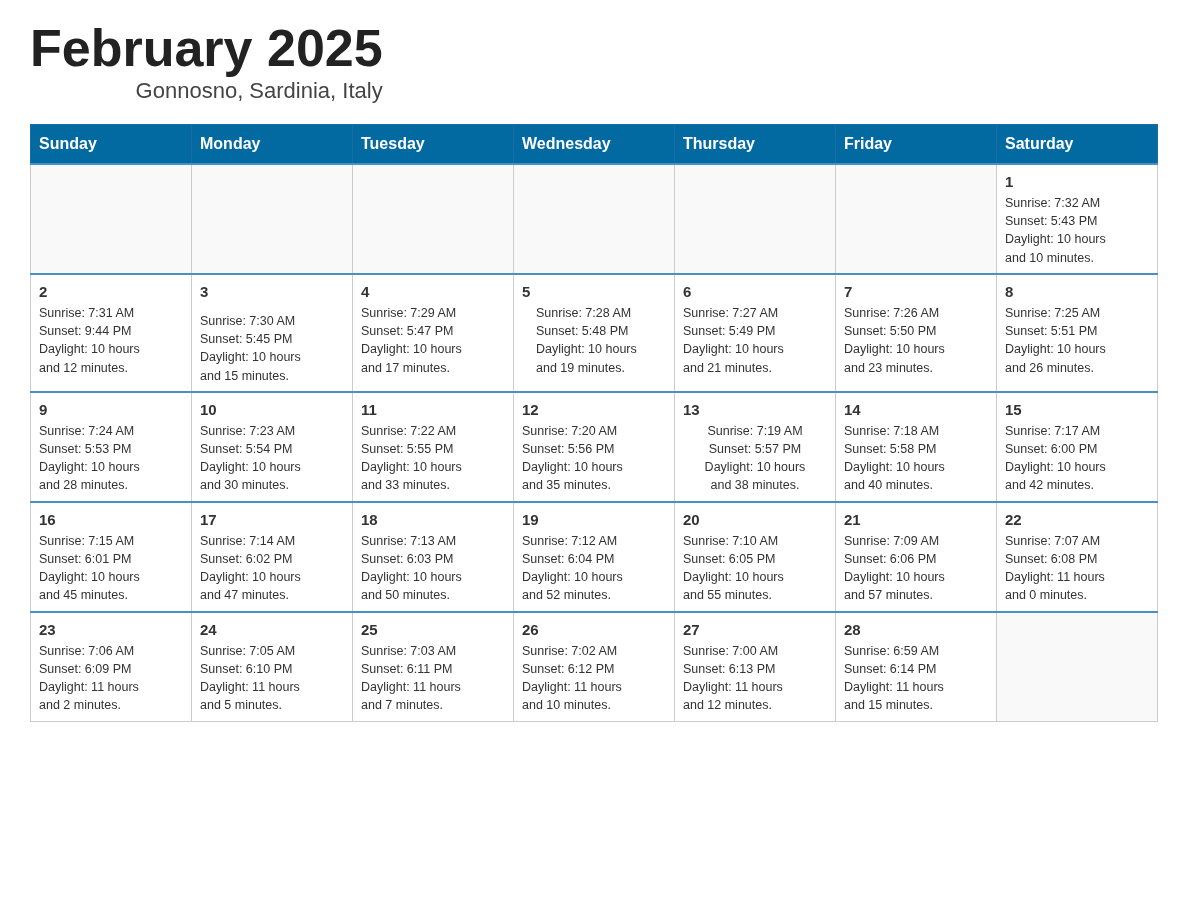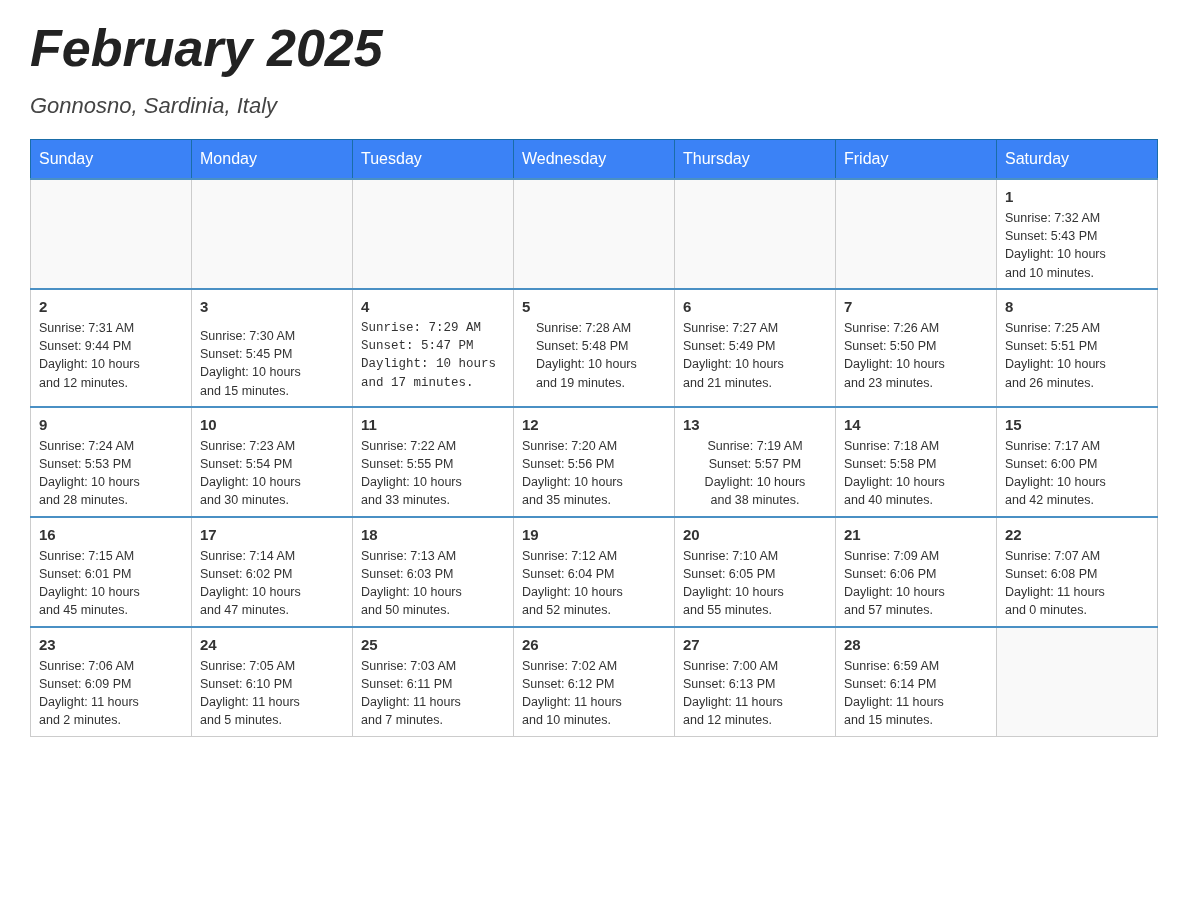--- a/index.html
+++ b/index.html
@@ -15,44 +15,43 @@
       justify-content: space-between;
       align-items: flex-start;
       margin-bottom: 20px;
     }
     .logo {
       display: flex;
       flex-direction: column;
       align-items: flex-start;
     }
     .title-block {
-      text-align: left;
-      font-style: italic;
+      text-align: right;
     }
     .month-title {
       font-size: 52px;
       font-weight: bold;
       color: #222;
       line-height: 1.1;
     }
     .location {
       font-size: 22px;
       color: #444;
-      margin-top: 16px;
+      margin-top: 1px;
     }
     .calendar {
       width: 100%;
       border-collapse: collapse;
       border: 1px solid #ccc;
     }
     .calendar th {
-      background-color: #3b82f6;
+      background-color: #0369a1;
       color: #fff;
       font-size: 16px;
-      font-weight: normal;
+      font-weight: bold;
       padding: 10px 8px;
       text-align: left;
       border: 1px solid #1a6da8;
     }
     .calendar td {
       vertical-align: top;
       padding: 8px 8px 6px 8px;
       border: 1px solid #ccc;
       width: 14.28%;
       height: 110px;
@@ -149,21 +148,21 @@
         </td>
         <td>
           <div class="day-number">3</div>
           <div class="day-info" style="white-space: pre-line; margin-top: 12px;">Sunrise: 7:30 AM
 Sunset: 5:45 PM
 Daylight: 10 hours
 and 15 minutes.</div>
         </td>
         <td>
           <div class="day-number">4</div>
-          <div class="day-info" style="white-space: pre-line; font-family: Liberation Mono, monospace;">Sunrise: 7:29 AM
+          <div class="day-info" style="white-space: pre-line;">Sunrise: 7:29 AM
 Sunset: 5:47 PM
 Daylight: 10 hours
 and 17 minutes.</div>
         </td>
         <td>
           <div class="day-number">5</div>
           <div class="day-info" style="white-space: pre-line; margin-left: 14px;">Sunrise: 7:28 AM
 Sunset: 5:48 PM
 Daylight: 10 hours
 and 19 minutes.</div>

